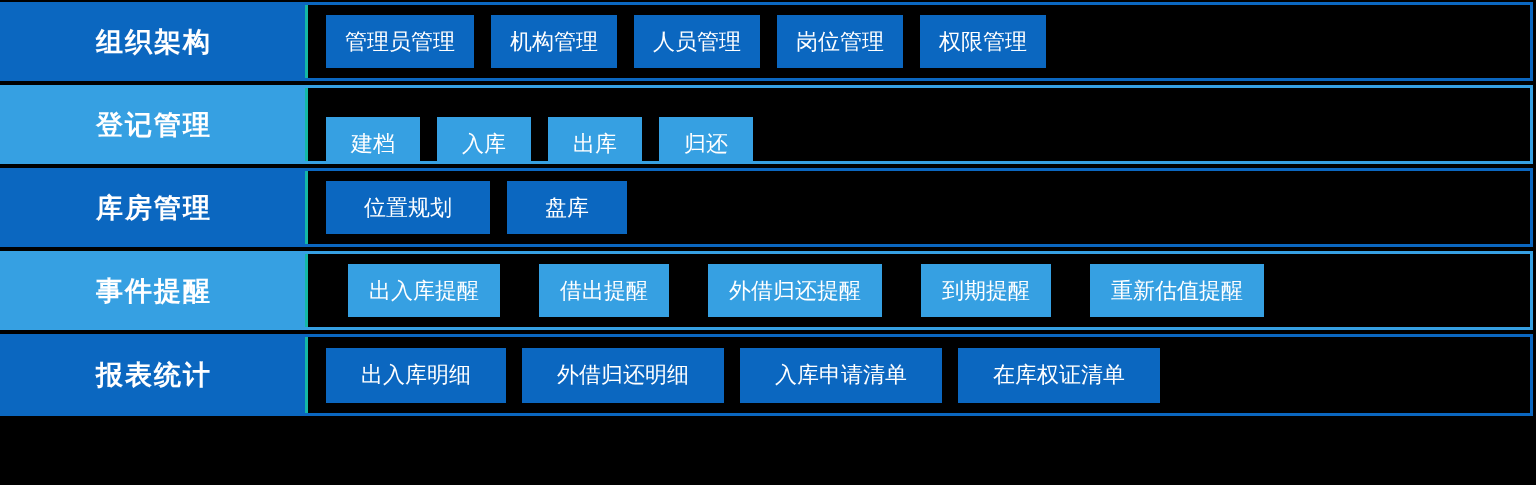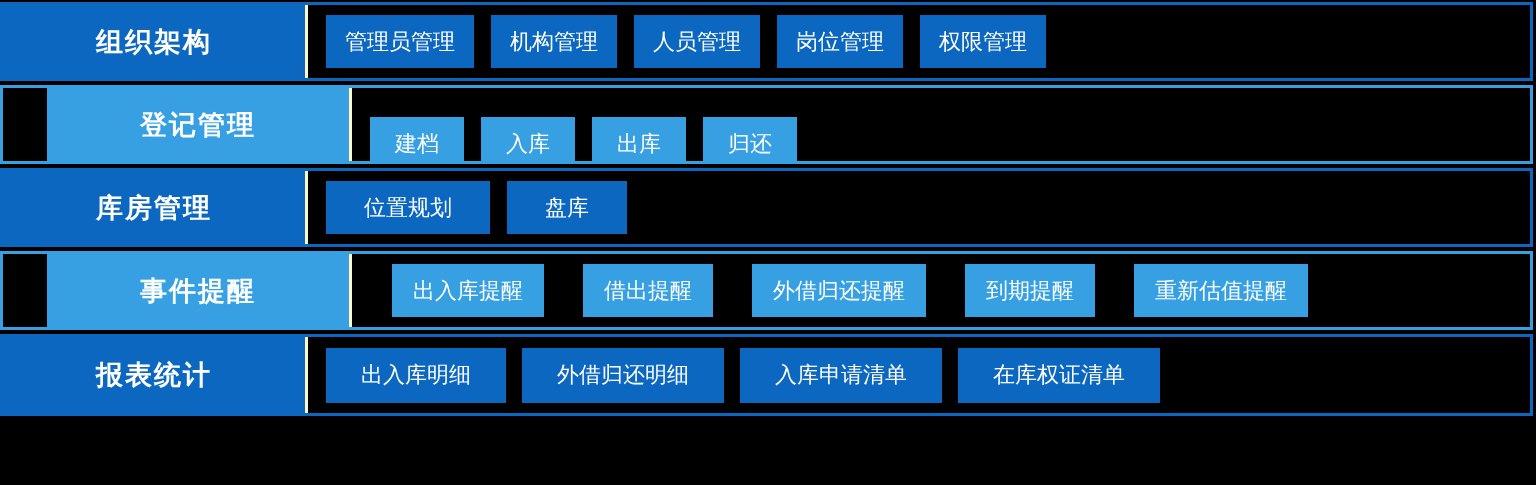--- a/index.html
+++ b/index.html
@@ -52,40 +52,39 @@
   .tone-dark .row-label {
     background: #0b67c0;
   }
   .tone-dark .menu-chip {
     background: #0b67c0;
   }
 
   
   .tone-light {
     border-color: #36a0e2;
-    padding-left: 44px;
   }
   .tone-light .row-label {
     background: #36a0e2;
   }
   .tone-light .menu-chip {
     background: #36a0e2;
   }
 
   .row-label {
     flex: 0 0 auto;
     width: 305px;
     display: flex;
     align-items: center;
     justify-content: center;
     color: #ffffff;
     font-size: 27px;
     font-weight: bold;
     letter-spacing: 2px;
-    border-right: 3px solid #fef9c3;
+    border-right: 3px solid #14b8a6;
     box-sizing: border-box;
     user-select: none;
   }
 
   .row-items {
     flex: 1 1 auto;
     display: flex;
     align-items: center;
     background: #000000;
     padding-left: 18px;

